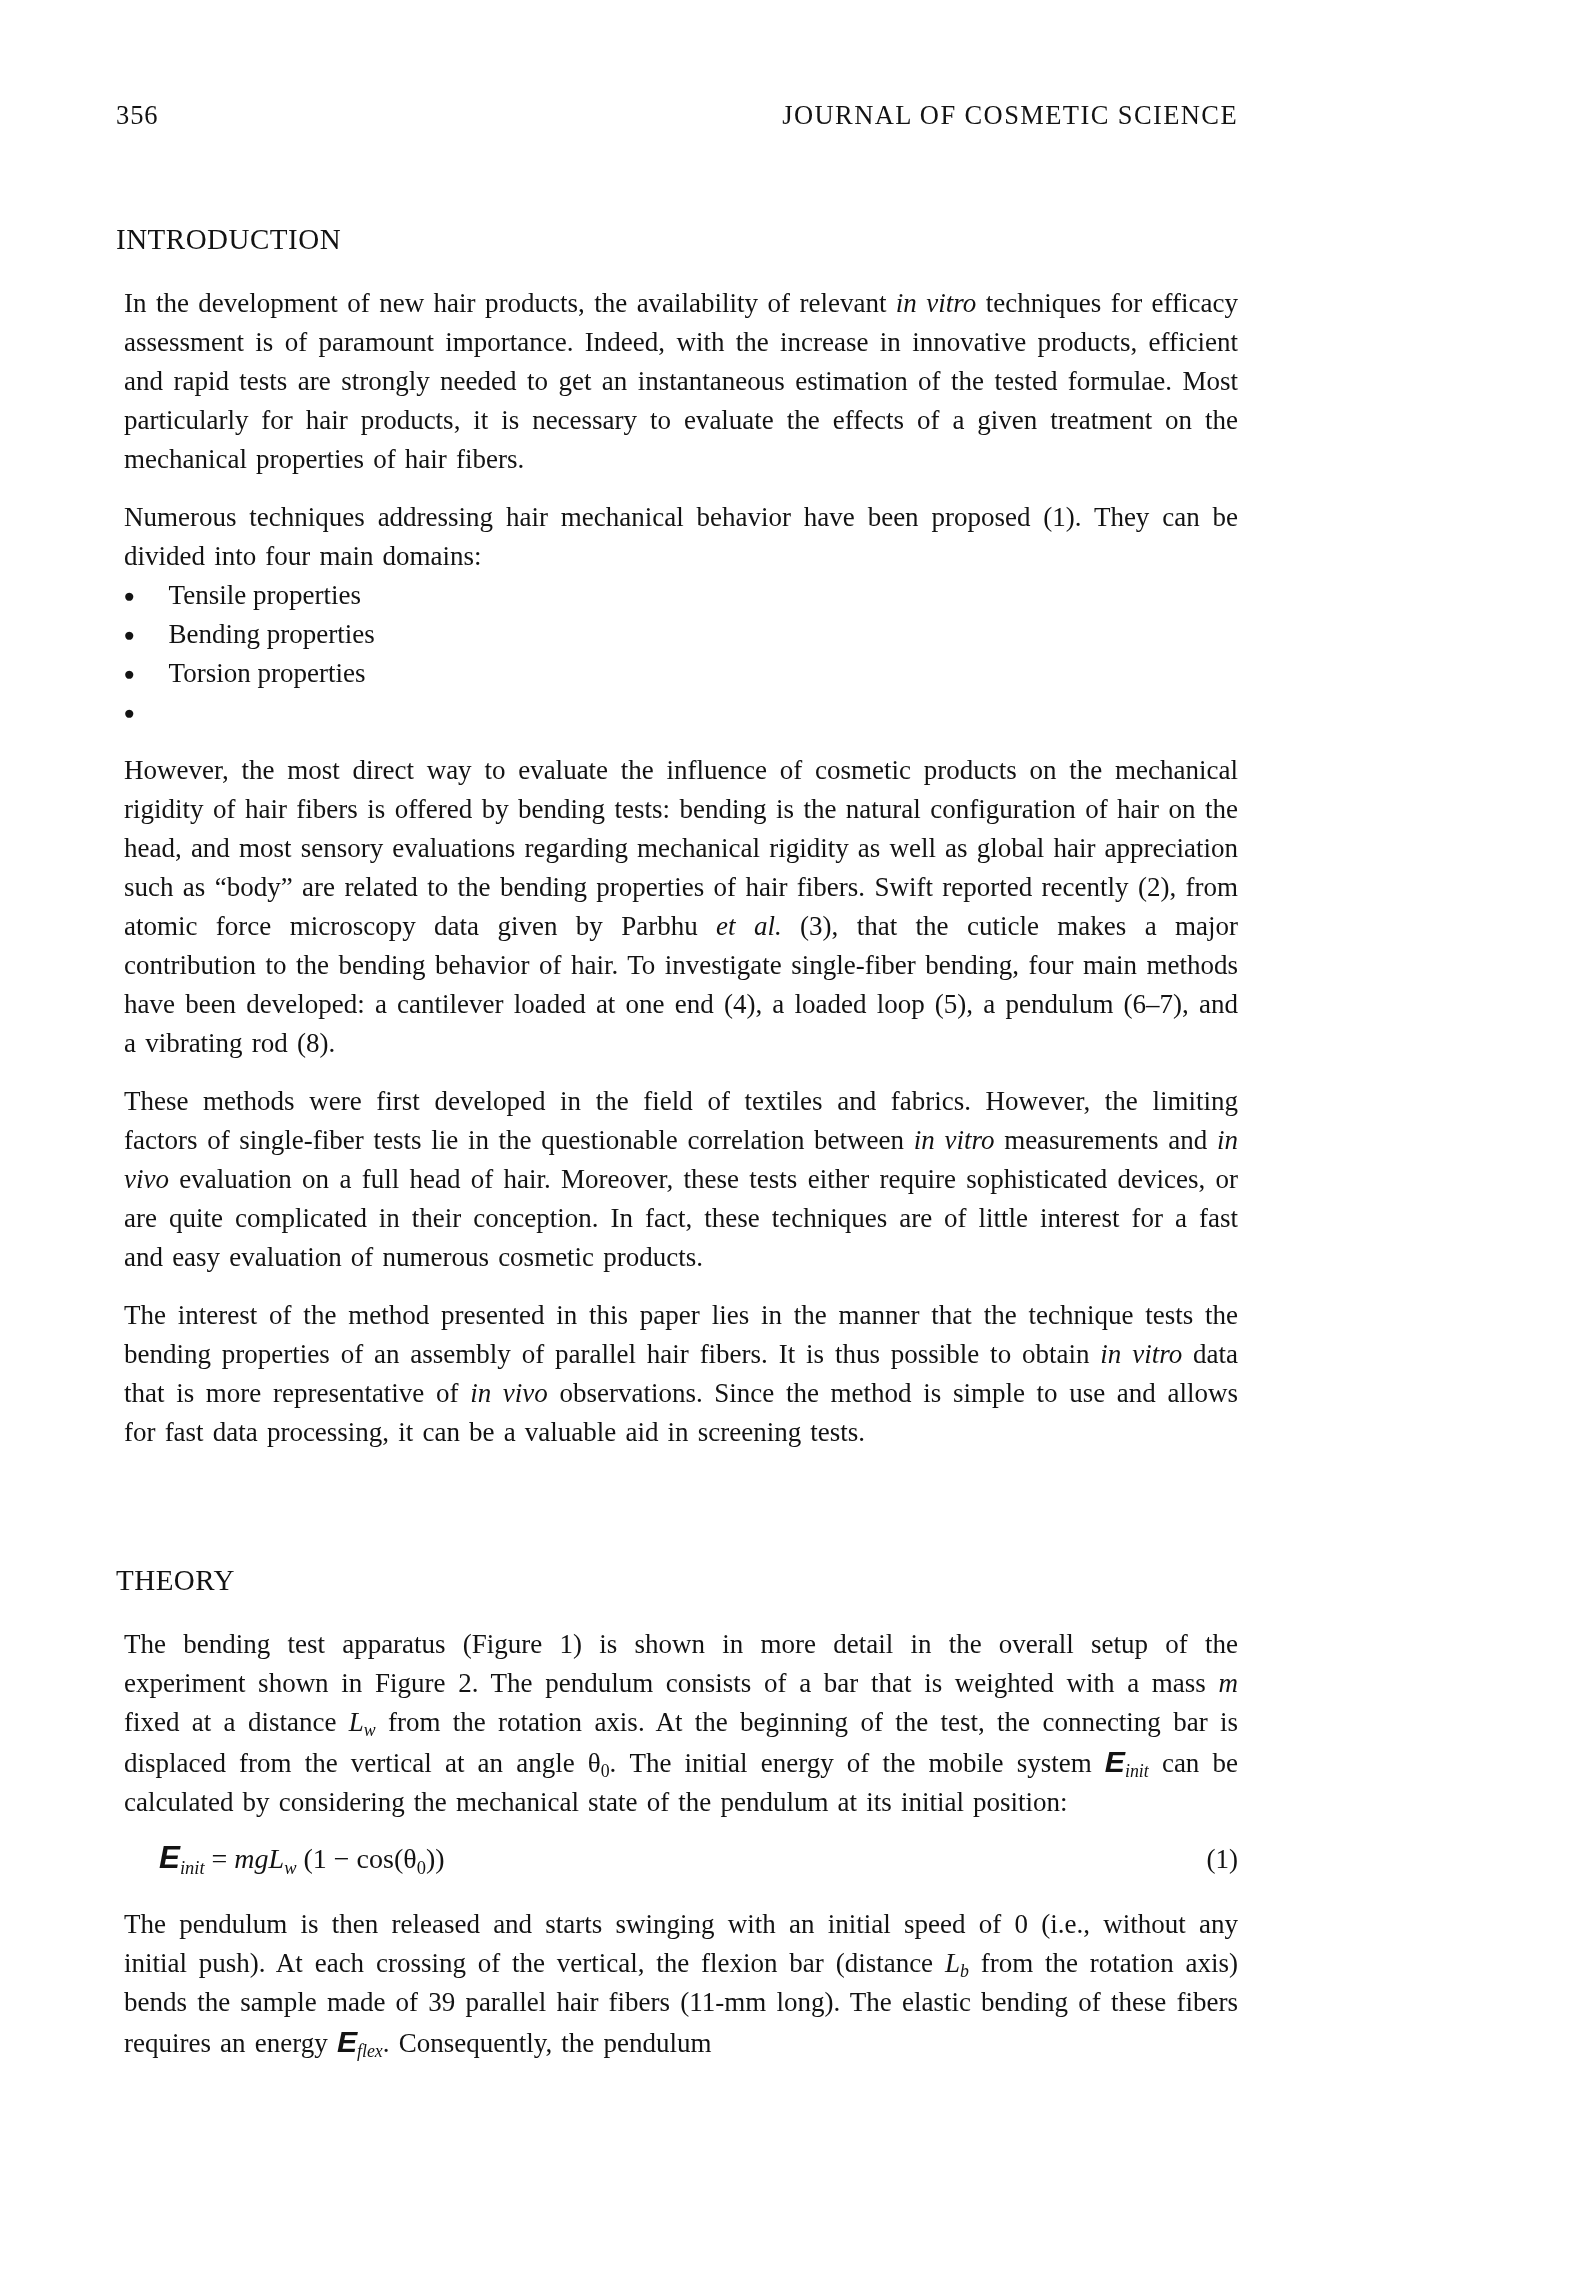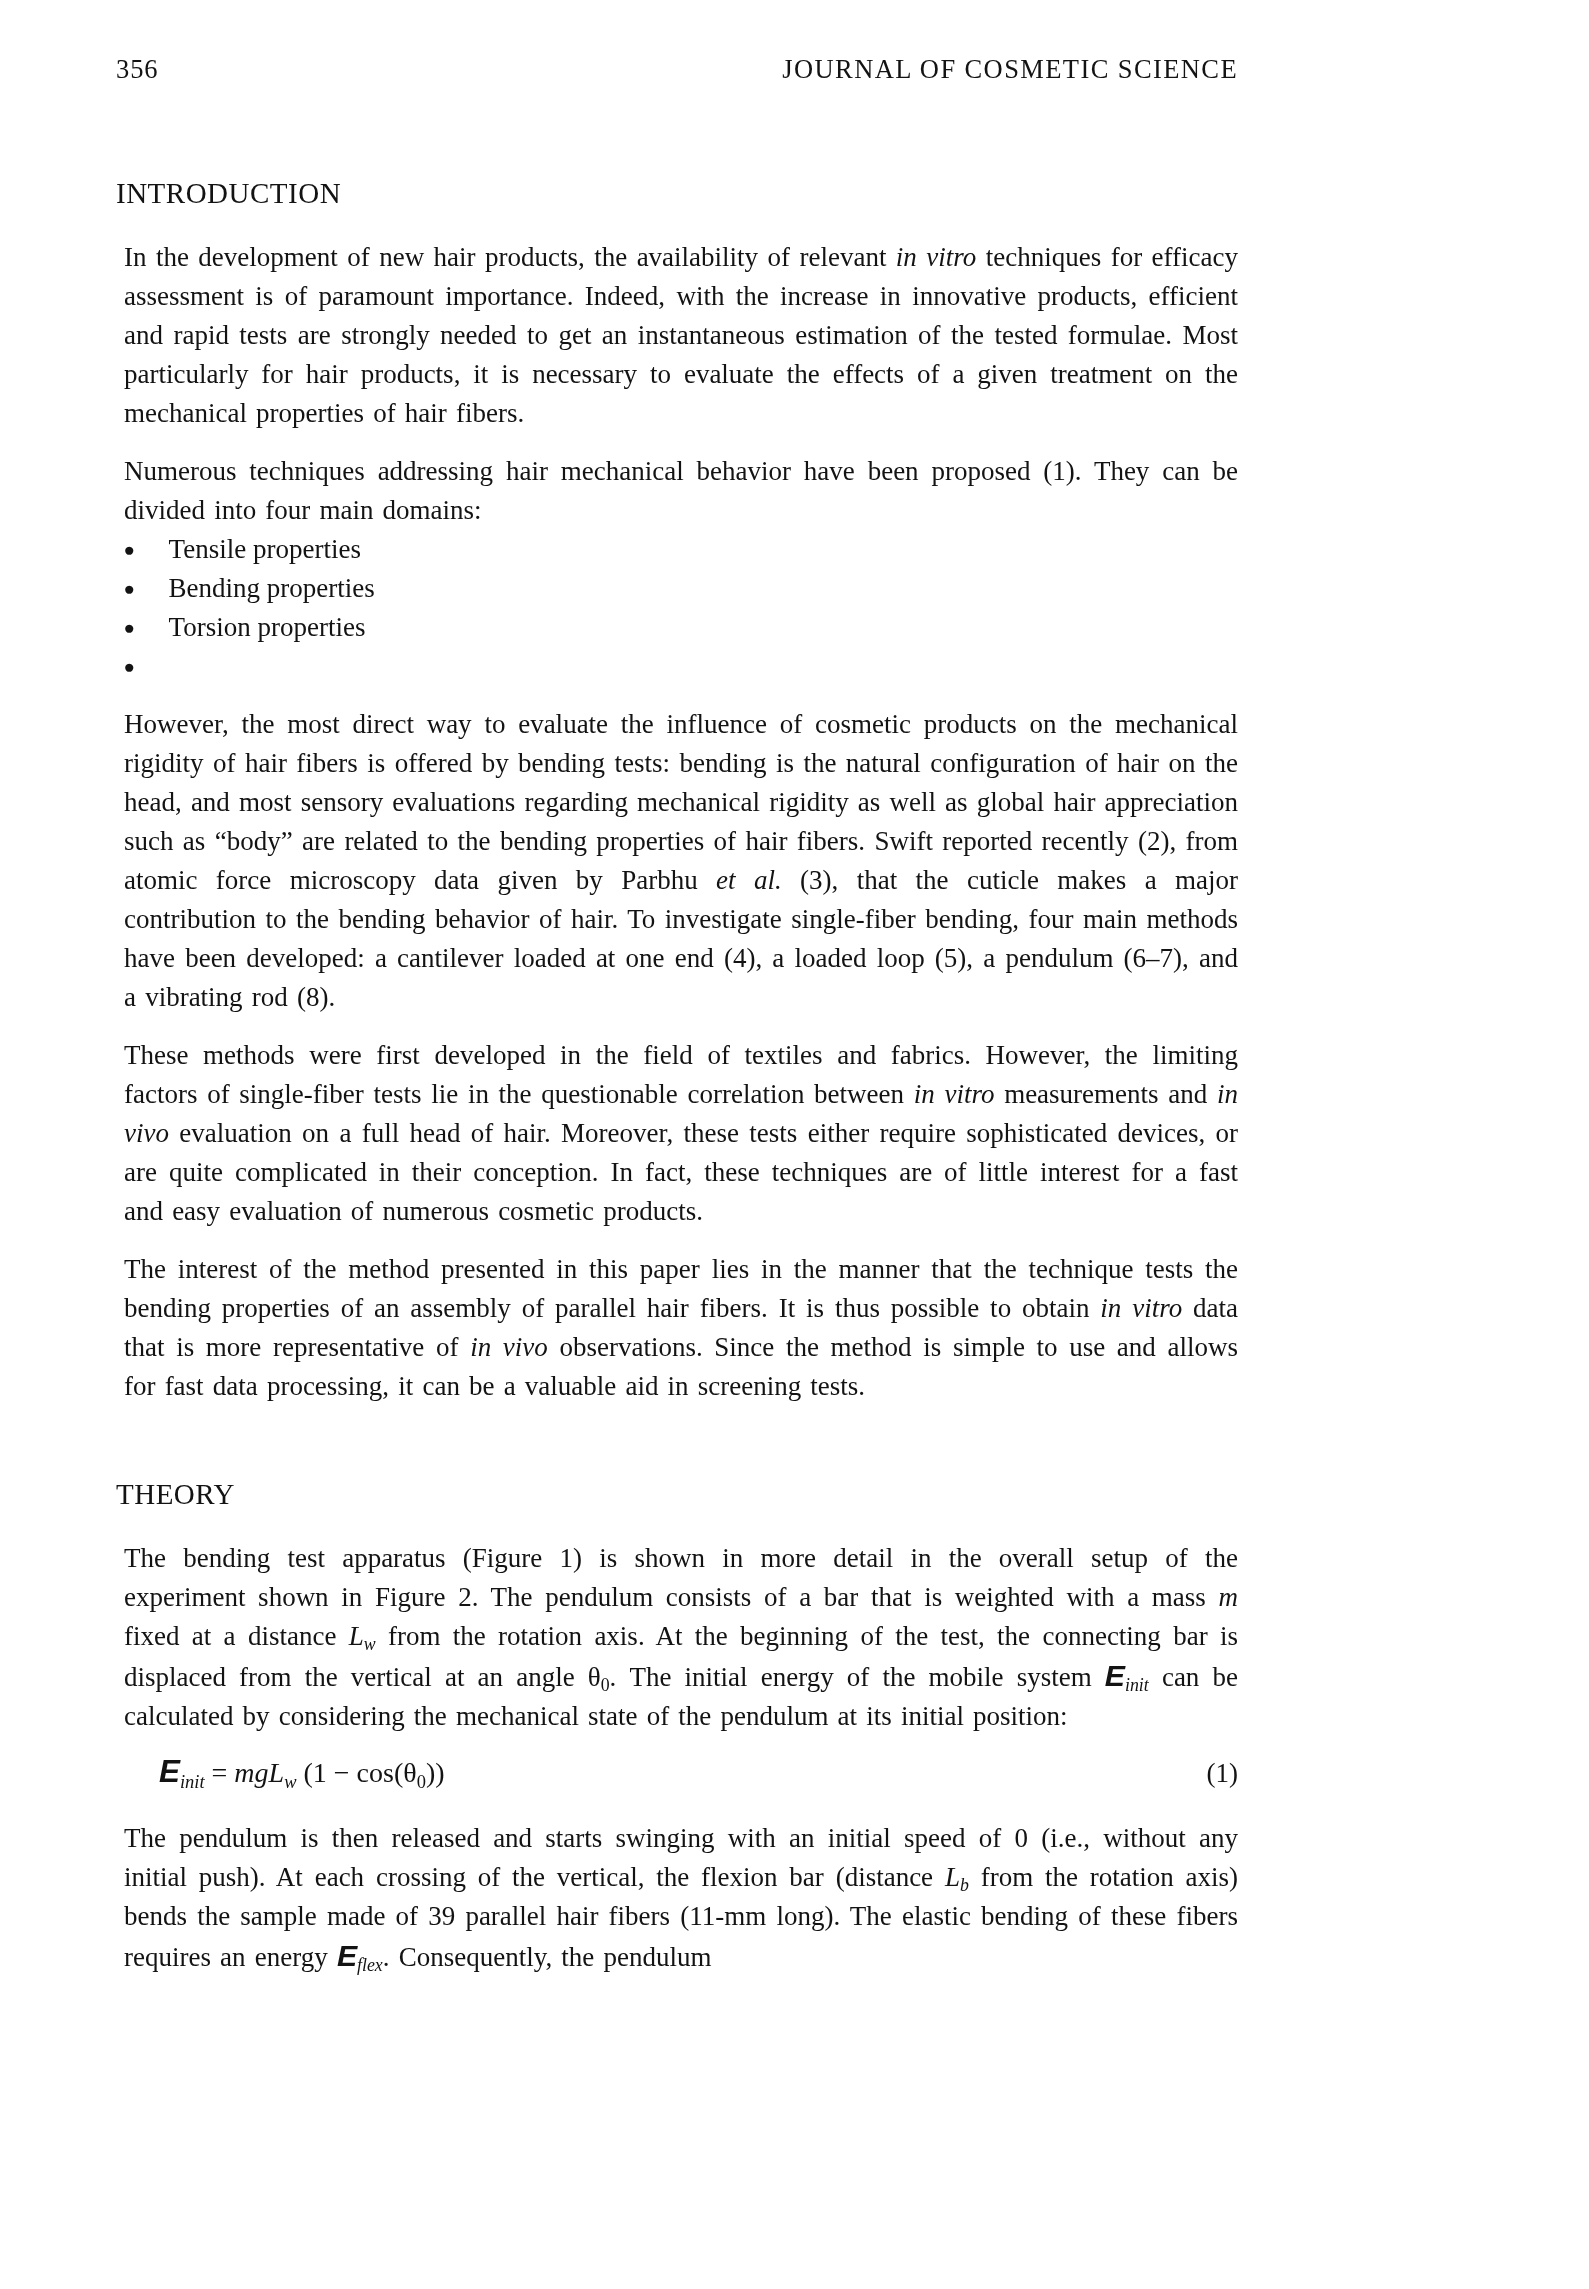--- a/index.html
+++ b/index.html
@@ -2,33 +2,33 @@
 <html style="font-size:15px"><head>
 <meta charset="utf-8">
 <style>
   html, body { margin: 0; padding: 0; }
   body {
     width: 1590px; height: 2289px; overflow: hidden;
     background: #ffffff;
     color: #131313;
     font-family: "Liberation Serif", serif;
   }
-  .page { box-sizing: border-box; padding: 54px 352px 0 116px; }
+  .page { box-sizing: border-box; padding: 100px 352px 0 116px; }
 
   
   .page-header { position: relative; height: 40px; margin-bottom: 83px; font-size: 26.5px; }
   .page-number { position: absolute; left: 0; top: 0; letter-spacing: 0.9px; }
   .running-title { position: absolute; left: 0; right: 0; top: 0; text-align: right; letter-spacing: 1.4px; }
 
   
   .section-heading {
     font-size: 29px; font-weight: normal; letter-spacing: 0.5px;
     margin: 0 0 28px 0;
   }
-  .section-heading.theory { margin-top: 72px; }
+  .section-heading.theory { margin-top: 112px; }
 
   
   .body-par {
     font-size: 27px; line-height: 39px;
     text-align: justify; text-justify: inter-word;
     word-spacing: 2.4px;
     margin: 0 0 19px 8px;
   }
   .body-par.no-gap { margin-bottom: 0; }
   .body-par.last { margin-bottom: 0; }

